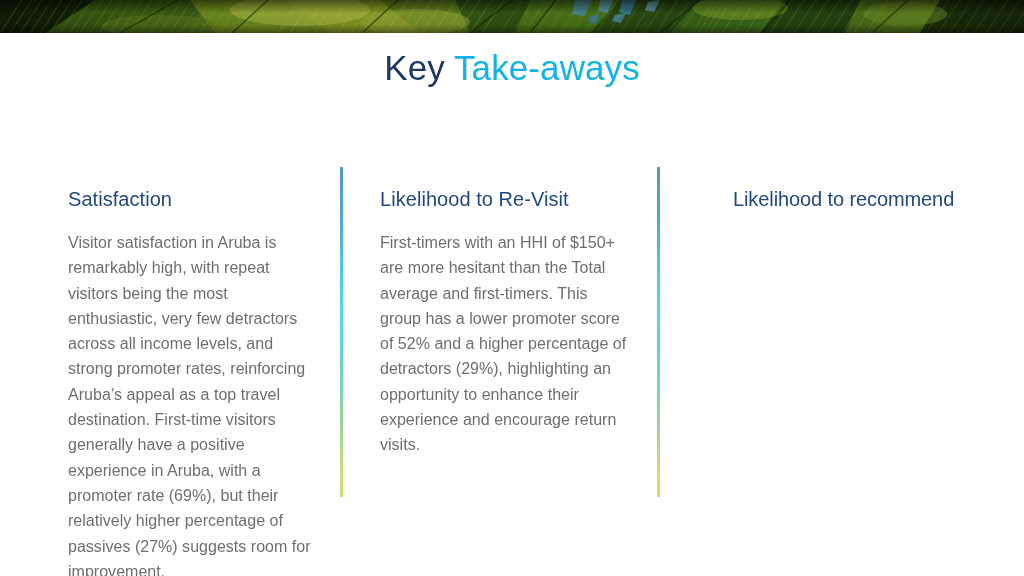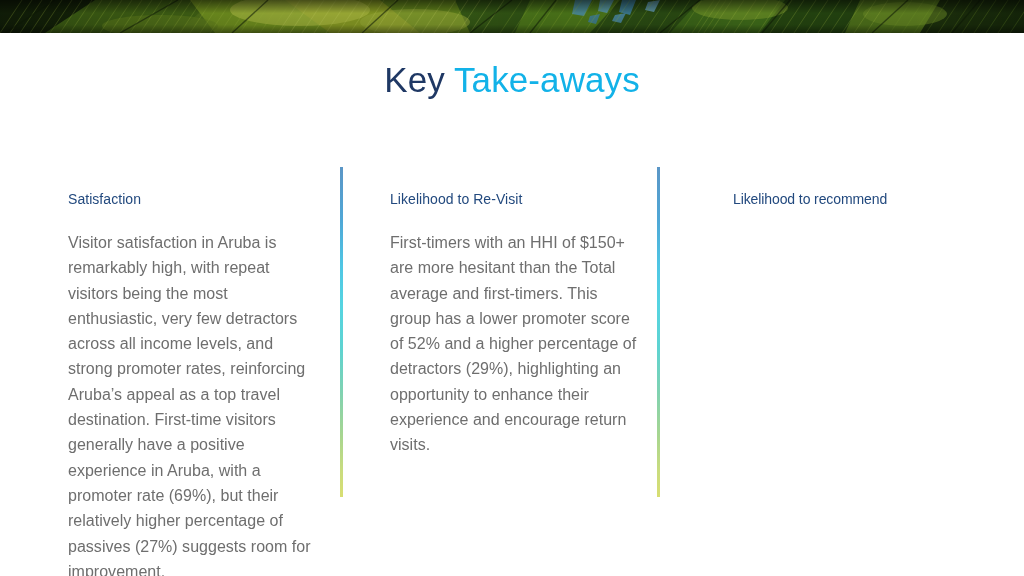--- a/index.html
+++ b/index.html
@@ -28,21 +28,21 @@
     height: 33px;
     overflow: hidden;
     background: #2d4a16;
   }
   .header-band svg { display: block; width: 1024px; height: 33px; }
 
   
   .title-wrap {
     position: absolute;
     left: 0;
-    top: 58px;
+    top: 46px;
     width: 1024px;
     text-align: center;
   }
   .title {
     font-size: 35px;
     font-weight: 400;
     letter-spacing: 0.1px;
     line-height: 44px;
     white-space: nowrap;
   }
@@ -54,26 +54,26 @@
     position: absolute;
     left: 0;
     top: 186px;
     width: 1024px;
   }
   .col {
     position: absolute;
     top: 0;
   }
   .col-0 { left: 68px;  width: 250px; }
-  .col-1 { left: 390px; width: 248px; }
+  .col-1 { left: 380px; width: 248px; }
   .col-2 { left: 695px; width: 262px; }
 
   .col-heading {
     color: #22497e;
-    font-size: 14px;
+    font-size: 20px;
     font-weight: 400;
     line-height: 26px;
     letter-spacing: 0.05px;
     white-space: nowrap;
     margin-bottom: 18px;
   }
   .col-body {
     color: #6e6e6e;
     font-size: 16px;
     font-weight: 400;

